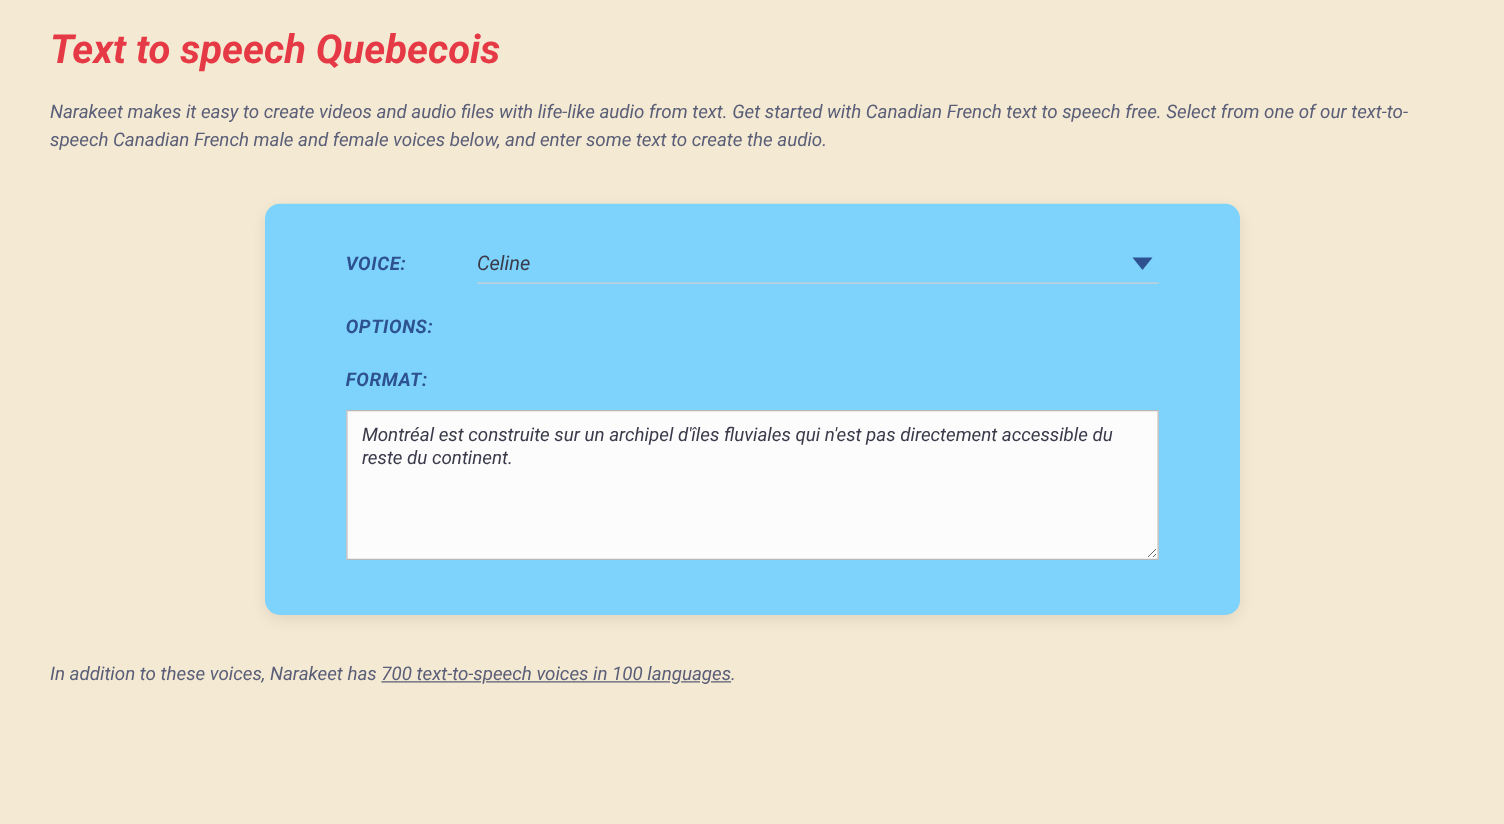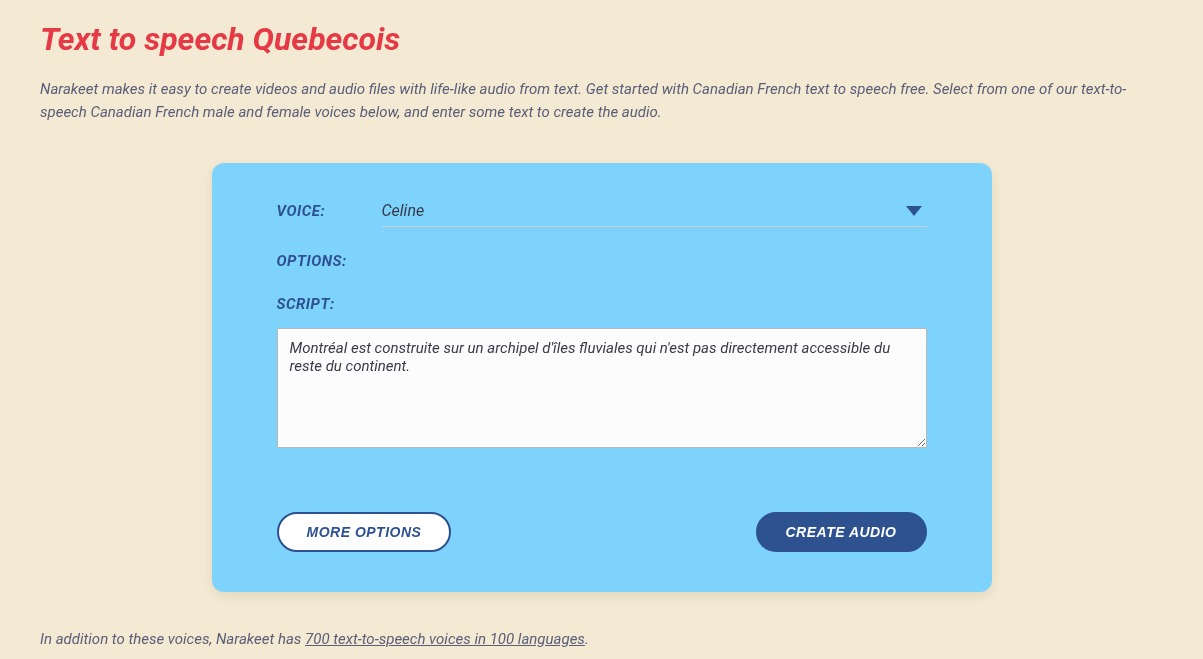--- a/index.html
+++ b/index.html
@@ -143,29 +143,25 @@
       <span class="select-value">Celine</span>
       <span class="dropdown-icon"></span>
     </div>
   </div>
 
   <div class="form-row">
     <div class="form-label">OPTIONS:</div>
   </div>
 
   <div class="form-row script-label-row">
-    <div class="form-label">SCRIPT:</div>
+    <div class="form-label">FORMAT:</div>
   </div>
 
   <div class="textarea-wrapper">
     <textarea class="script-textarea" style="">Montréal est construite sur un archipel d'îles fluviales qui n'est pas directement accessible du reste du continent.</textarea>
   </div>
 
-  <div class="button-row">
-    <button class="btn-outline">MORE OPTIONS</button>
-    <button class="btn-primary">CREATE AUDIO</button>
-  </div>
 
 </div>
 
 <p class="footer-text">
   <span>In addition to these voices, Narakeet has </span><a class="footer-link">700 text-to-speech voices in 100 languages</a><span>.</span>
 </p>
 
 </body></html>

